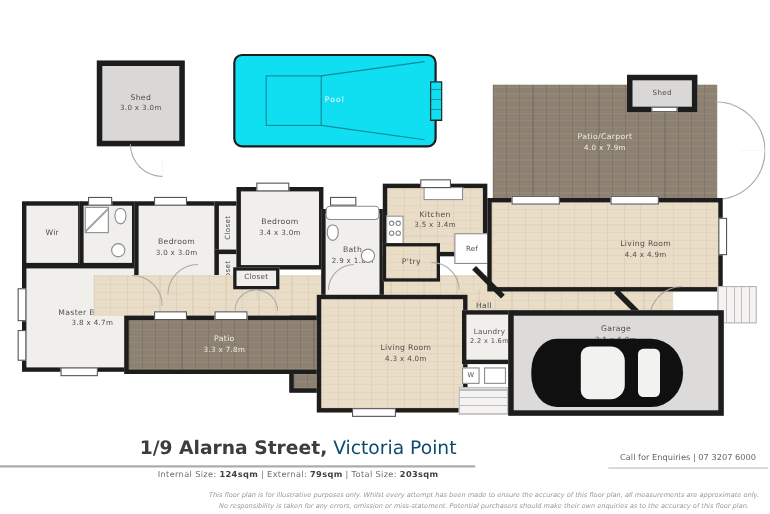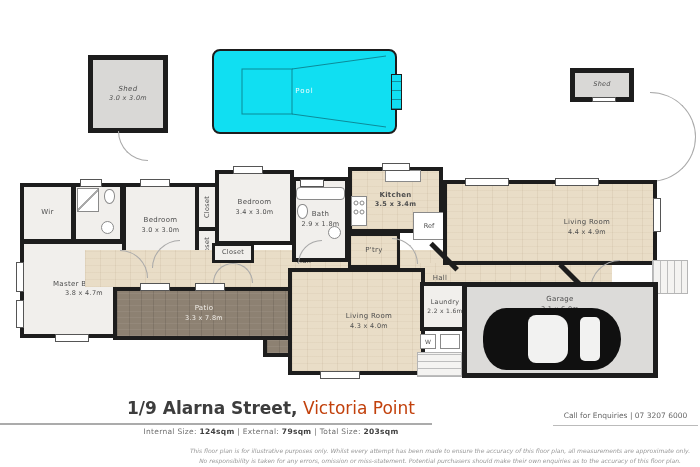--- a/index.html
+++ b/index.html
@@ -10,21 +10,21 @@
   .room{position:absolute;box-sizing:border-box;border:4px solid #1d1d1d;background:#f1efec;
         display:flex;align-items:center;justify-content:center;text-align:center;}
   .thick{border-width:5px;}
   .noborder{border:none;}
   .wood{background-color:#e9ddc7;
         background-image:repeating-linear-gradient(90deg,rgba(120,90,55,.08) 0 1px,transparent 1px 15px),
                          repeating-linear-gradient(0deg,rgba(120,90,55,.05) 0 1px,transparent 1px 7px);}
   .darkwood{background-color:#8d8172;
         background-image:repeating-linear-gradient(90deg,rgba(0,0,0,.10) 0 1px,transparent 1px 12px),
                          repeating-linear-gradient(0deg,rgba(255,255,255,.06) 0 1px,transparent 1px 6px);}
-  .gray{background:#d9d8d6;font-style:italic;}
+  .gray{background:#d9d8d6;}
   .garagefloor{background:#dcdbd9;}
   .rlabel{font-size:7px;color:#4e4e4e;line-height:1.4;letter-spacing:.3px;}
   .rlabel .l,.rlabel .dim{display:block;}
   .rlabel .dim{font-size:6.5px;}
   .lightlabel .rlabel{color:#f2efe9;}
   .freelabel{position:absolute;font-size:7px;color:#4e4e4e;letter-spacing:.3px;text-align:center;line-height:1.4;}
   .freelabel .dim{display:block;font-size:6.5px;}
   .vlabel{transform:rotate(-90deg);white-space:nowrap;font-size:6.5px;color:#4e4e4e;letter-spacing:.3px;}
   
   .win{position:absolute;background:#ffffff;border:1px solid #555;box-sizing:border-box;}
@@ -46,21 +46,21 @@
   .pool{position:absolute;background:#10dff2;border:2px solid #1d1d1d;border-radius:8px;
         display:flex;align-items:center;justify-content:center;}
   .pool .rlabel{color:#f4fdfe;letter-spacing:1px;}
   .poolsvg{position:absolute;left:0;top:0;}
   
   .car-body{position:absolute;background:#101010;border-radius:24px 30px 30px 24px/30px 32px 32px 30px;}
   .car-glass{position:absolute;background:#f2f2f1;}
   
   .addr{position:absolute;left:110px;top:398px;width:322px;text-align:center;font-size:17px;color:#3d3d3d;}
   .addr .bold{font-weight:bold;}
-  .addr .light{font-weight:normal;color:#c2410c;}
+  .addr .light{font-weight:normal;color:#0c4a6e;}
   .rule{position:absolute;background:#ababab;height:2px;}
   .sizes{position:absolute;left:110px;top:427px;width:322px;text-align:center;font-size:7.5px;color:#6e6e6e;letter-spacing:.3px;}
   .sizes b{color:#3f3f3f;}
   .logo{position:absolute;left:568px;top:388px;width:69px;height:33px;background:#f2b517;
         display:flex;flex-direction:column;align-items:center;justify-content:flex-start;}
   .logo .name{font-family:"DejaVu Serif","Liberation Serif",serif;font-weight:bold;color:#7e1f1f;
         font-size:15px;letter-spacing:1px;line-height:1.15;}
   .logo .tag{background:#1d3465;color:#f3e7b0;font-size:5.5px;letter-spacing:2px;
         width:60px;text-align:center;padding:1.5px 0;}
   .contact{position:absolute;left:553px;top:411px;width:145px;text-align:center;font-size:7.5px;color:#666;}
@@ -86,20 +86,26 @@
       <line x1="78" y1="18" x2="172" y2="5" stroke="rgba(10,70,80,.55)" stroke-width="1"></line>
       <line x1="78" y1="63" x2="172" y2="76" stroke="rgba(10,70,80,.55)" stroke-width="1"></line>
     </svg>
     <div class="rlabel">
       <span class="l">Pool</span>
     </div>
   </div>
   <div class="abs" style="left:391px;top:74px;width:11px;height:36px;background:#10dff2;border:1px solid #1d1d1d;
        background-image:repeating-linear-gradient(0deg,rgba(10,70,80,.5) 0 1px,transparent 1px 9px);"></div>
 
+  <div class="room noborder darkwood lightlabel" style="left:448px;top:77px;width:204px;height:105px;">
+    <div class="rlabel">
+      <span class="l">Patio/Carport</span>
+      <span class="dim">4.0 x 7.9m</span>
+    </div>
+  </div>
 
   <div class="room thick gray" style="left:570px;top:68px;width:64px;height:34px;">
     <div class="rlabel" style="font-size:6.5px;">
       <span class="l">Shed</span>
     </div>
   </div>
   <div class="win" style="left:592px;top:97px;width:24px;height:5px;"></div>
 
   <div class="arc tr" style="left:650px;top:92px;width:46px;height:45px;"></div>
   <div class="arc br" style="left:650px;top:137px;width:46px;height:45px;"></div>
@@ -154,46 +160,46 @@
   </div>
 
   <div class="room" style="left:212px;top:243px;width:42px;height:20px;border-width:3px;">
     <div class="rlabel" style="font-size:6.5px;">
       <span class="l">Closet</span>
     </div>
   </div>
   <div class="arc tl" style="left:213px;top:263px;width:20px;height:20px;"></div>
   <div class="arc tr" style="left:233px;top:263px;width:20px;height:20px;"></div>
 
-  <div class="room" style="left:292px;top:177px;width:57px;height:85px;text-align:center;">
+  <div class="room" style="left:292px;top:190px;width:57px;height:85px;text-align:center;">
     <div class="rlabel">
       <span class="l">Bath</span>
       <span class="dim">2.9 x 1.8m</span>
     </div>
   </div>
   <div class="fix" style="left:296px;top:187px;width:49px;height:13px;border-radius:4px;"></div>
   <div class="fix toilet" style="left:297px;top:204px;width:11px;height:15px;"></div>
   <div class="fix round" style="left:328px;top:226px;width:13px;height:13px;"></div>
 
-  <div class="room wood" style="left:348px;top:167px;width:95px;height:66px;font-weight:bold;">
+  <div class="room wood" style="left:348px;top:167px;width:95px;height:66px;">
     <div class="rlabel">
       <span class="l">Kitchen</span>
       <span class="dim">3.5 x 3.4m</span>
     </div>
   </div>
   <div class="fix" style="left:385px;top:170px;width:36px;height:12px;"></div>
   <div class="fix" style="left:351px;top:196px;width:16px;height:30px;">
     <svg width="14" height="28" viewBox="0 0 14 28">
         <circle cx="4" cy="6" r="2" fill="none" stroke="#888"></circle>
         <circle cx="10" cy="6" r="2" fill="none" stroke="#888"></circle>
         <circle cx="4" cy="15" r="2" fill="none" stroke="#888"></circle>
         <circle cx="10" cy="15" r="2" fill="none" stroke="#888"></circle>
       </svg>
   </div>
-  <div class="room wood" style="left:348px;top:233px;width:52px;height:35px;border-width:3px;justify-content:center;">
+  <div class="room wood" style="left:348px;top:221px;width:52px;height:35px;border-width:3px;justify-content:center;">
     <div class="rlabel">
       <span class="l">P'try</span>
     </div>
   </div>
   <div class="arc tr" style="left:392px;top:238px;width:26px;height:26px;"></div>
 
   <div class="fix" style="left:413px;top:212px;width:32px;height:28px;display:flex;align-items:center;justify-content:center;">
     <span style="font-size:6.5px;color:#4e4e4e;">Ref</span>
   </div>
 

